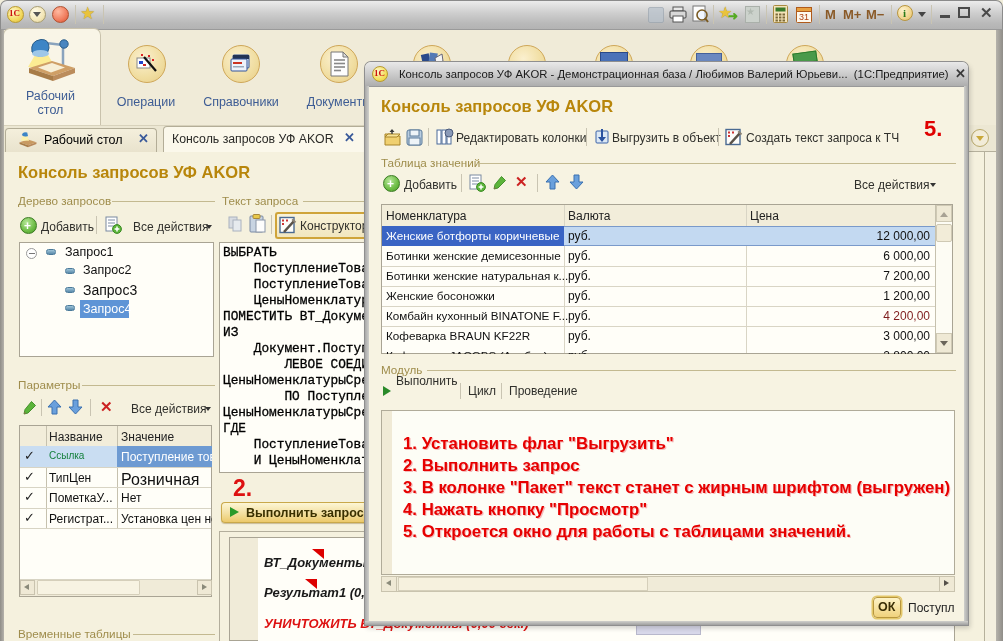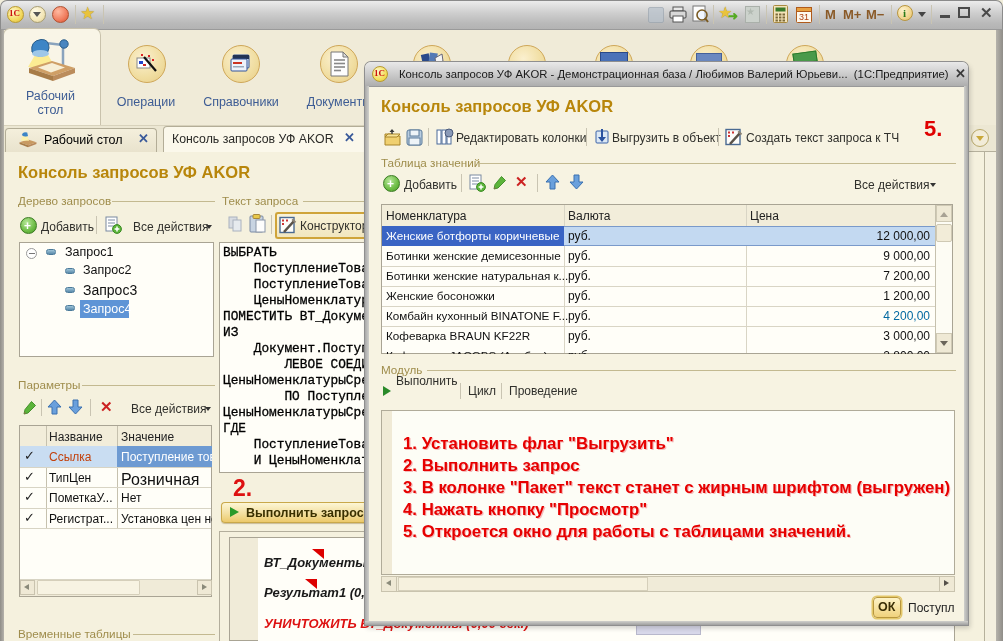--- a/index.html
+++ b/index.html
@@ -242,21 +242,21 @@
 <div class="abs" style="left:19px;top:425px;width:193px;height:172px;background:#fffef8;border:1px solid #a9a494;box-sizing:border-box;"></div>
 <div class="abs" style="left:20px;top:426px;width:191px;height:20px;background:#f2edda;border-bottom:1px solid #c6c1ae;"></div>
 <div class="abs" style="left:46px;top:426px;width:1px;height:102px;background:#c6c1ae;"></div>
 <div class="abs" style="left:117px;top:426px;width:1px;height:102px;background:#c6c1ae;"></div>
 <div class="abs" style="left:49px;top:430px;font-size:12px;color:#222;">Название</div>
 <div class="abs" style="left:121px;top:430px;font-size:12px;color:#222;">Значение</div>
 
 <div class="abs" style="left:20px;top:446px;width:97px;height:21px;background:#c9ddf2;"></div>
 <div class="abs" style="left:117px;top:446px;width:95px;height:21px;background:#6d9ad2;"></div>
 <div class="abs" style="left:24px;top:448px;font-size:13px;color:#222;">✓</div>
-<div class="abs" style="left:49px;top:450px;font-size:12px;color:#c2410c;">Ссылка</div>
+<div class="abs" style="left:49px;top:450px;font-size:10px;color:#15803d;">Ссылка</div>
 <div class="abs" style="left:121px;top:450px;font-size:12px;color:#fff;white-space:nowrap;overflow:hidden;width:91px;">Поступление това</div>
 
 <div class="abs" style="left:20px;top:467px;width:191px;height:1px;background:#d8d4c4;"></div>
 <div class="abs" style="left:24px;top:469px;font-size:13px;color:#222;">✓</div>
 <div class="abs" style="left:49px;top:471px;font-size:12px;color:#111;">ТипЦен</div>
 <div class="abs" style="left:121px;top:471px;font-size:16px;color:#111;">Розничная</div>
 <div class="abs" style="left:20px;top:487px;width:191px;height:1px;background:#d8d4c4;"></div>
 <div class="abs" style="left:24px;top:489px;font-size:13px;color:#222;">✓</div>
 <div class="abs" style="left:49px;top:491px;font-size:12px;color:#111;">ПометкаУ...</div>
 <div class="abs" style="left:121px;top:491px;font-size:12px;color:#111;">Нет</div>
@@ -449,33 +449,33 @@
   <div class="abs" style="left:199px;top:143px;width:1px;height:148px;background:#d9d5c5;"></div>
   <div class="abs" style="left:381px;top:143px;width:1px;height:148px;background:#d9d5c5;"></div>
 
   <div class="abs" style="left:17px;top:164px;width:553px;height:20px;background:#c3d9f1;border-top:1px solid #7a9aca;border-bottom:1px solid #7a9aca;box-sizing:border-box;"></div>
   <div class="abs" style="left:17px;top:164px;width:182px;height:20px;background:#3a64c4;"></div>
   <div class="abs" style="left:21px;top:167px;font-size:11.7px;color:#fff;white-space:nowrap;">Женские ботфорты коричневые</div>
   <div class="abs" style="left:203px;top:167px;font-size:12px;color:#111;">руб.</div>
   <div class="abs" style="left:17px;top:167px;width:548px;text-align:right;font-size:12px;color:#111;">12 000,00</div>
   <div class="abs" style="left:21px;top:187px;font-size:11.7px;color:#111;white-space:nowrap;">Ботинки женские демисезонные</div>
   <div class="abs" style="left:203px;top:187px;font-size:12px;color:#111;">руб.</div>
-  <div class="abs" style="left:17px;top:187px;width:548px;text-align:right;font-size:12px;color:#111;">9 000,00</div>
+  <div class="abs" style="left:17px;top:187px;width:548px;text-align:right;font-size:12px;color:#111;">6 000,00</div>
   <div class="abs" style="left:17px;top:204px;width:553px;height:1px;background:#d9d5c5;"></div>
   <div class="abs" style="left:21px;top:207px;font-size:11.7px;color:#111;white-space:nowrap;">Ботинки женские натуральная к...</div>
   <div class="abs" style="left:203px;top:207px;font-size:12px;color:#111;">руб.</div>
   <div class="abs" style="left:17px;top:207px;width:548px;text-align:right;font-size:12px;color:#111;">7 200,00</div>
   <div class="abs" style="left:17px;top:224px;width:553px;height:1px;background:#d9d5c5;"></div>
   <div class="abs" style="left:21px;top:227px;font-size:11.7px;color:#111;white-space:nowrap;">Женские босоножки</div>
   <div class="abs" style="left:203px;top:227px;font-size:12px;color:#111;">руб.</div>
   <div class="abs" style="left:17px;top:227px;width:548px;text-align:right;font-size:12px;color:#111;">1 200,00</div>
   <div class="abs" style="left:17px;top:244px;width:553px;height:1px;background:#d9d5c5;"></div>
   <div class="abs" style="left:21px;top:247px;font-size:11.7px;color:#111;white-space:nowrap;">Комбайн кухонный BINATONE F...</div>
   <div class="abs" style="left:203px;top:247px;font-size:12px;color:#111;">руб.</div>
-  <div class="abs" style="left:17px;top:247px;width:548px;text-align:right;font-size:12px;color:#0369a1;">4 200,00</div>
+  <div class="abs" style="left:17px;top:247px;width:548px;text-align:right;font-size:12px;color:#7f1d1d;">4 200,00</div>
   <div class="abs" style="left:17px;top:264px;width:553px;height:1px;background:#d9d5c5;"></div>
   <div class="abs" style="left:21px;top:267px;font-size:11.7px;color:#111;white-space:nowrap;">Кофеварка BRAUN KF22R</div>
   <div class="abs" style="left:203px;top:267px;font-size:12px;color:#111;">руб.</div>
   <div class="abs" style="left:17px;top:267px;width:548px;text-align:right;font-size:12px;color:#111;">3 000,00</div>
   <div class="abs" style="left:17px;top:284px;width:553px;height:8px;overflow:hidden;">
     <div class="abs" style="left:4px;top:3px;font-size:11.7px;color:#111;white-space:nowrap;">Кофеварка JACOBS (Арабия)</div>
     <div class="abs" style="left:186px;top:3px;font-size:12px;color:#111;">руб.</div>
     <div class="abs" style="left:0;top:3px;width:548px;text-align:right;font-size:12px;color:#111;">2 800,00</div>
   </div>
 

